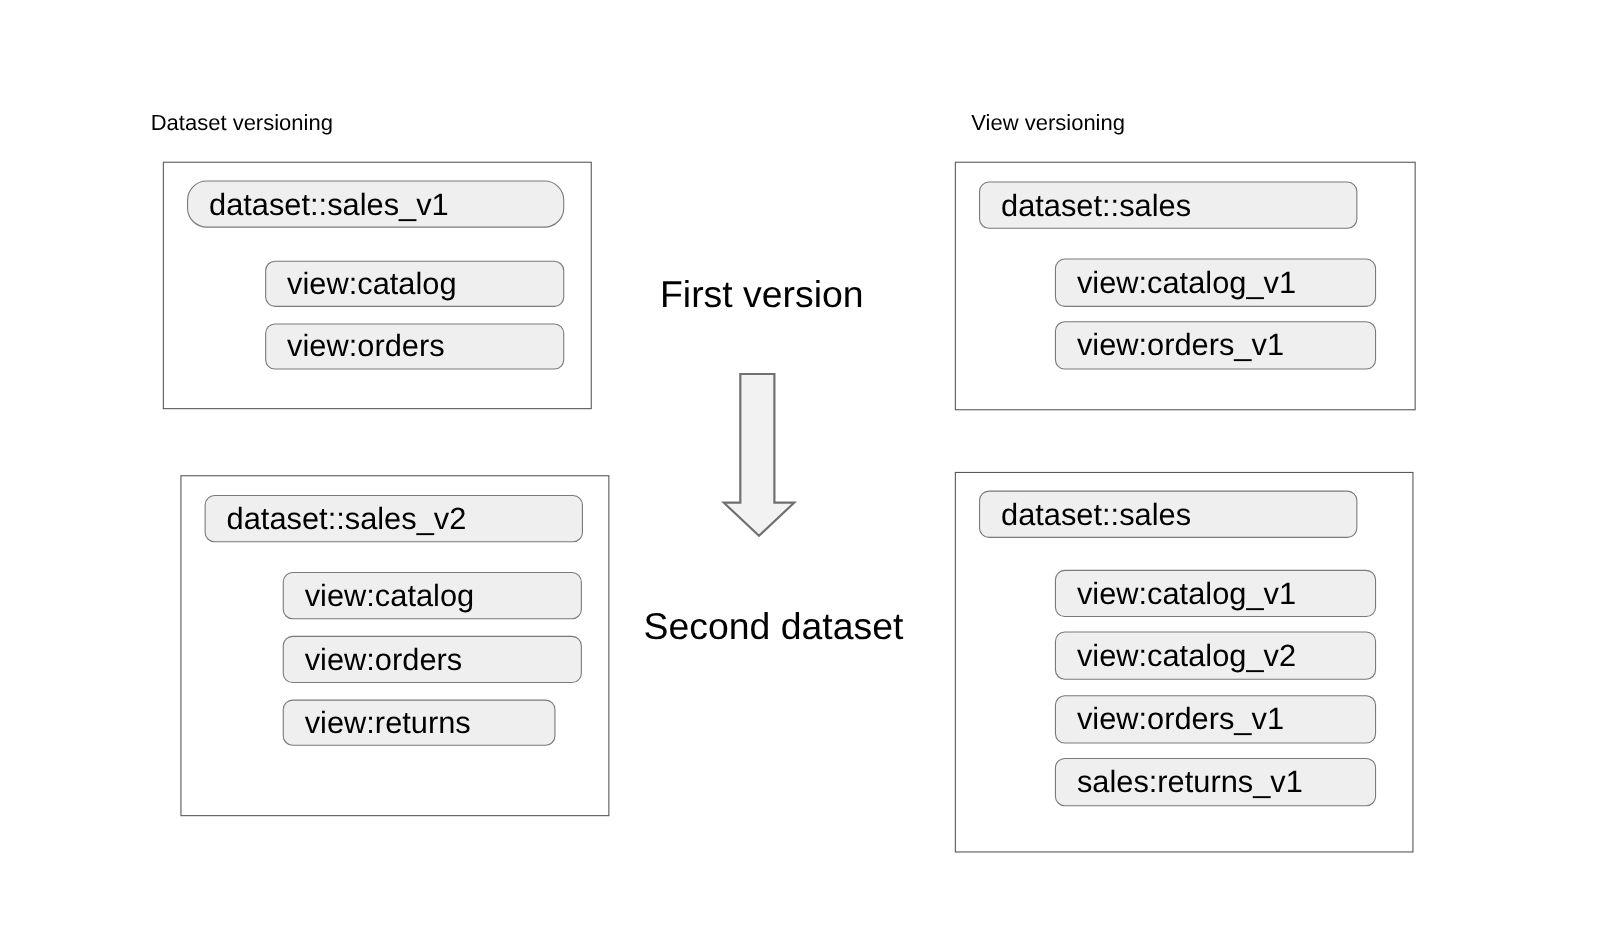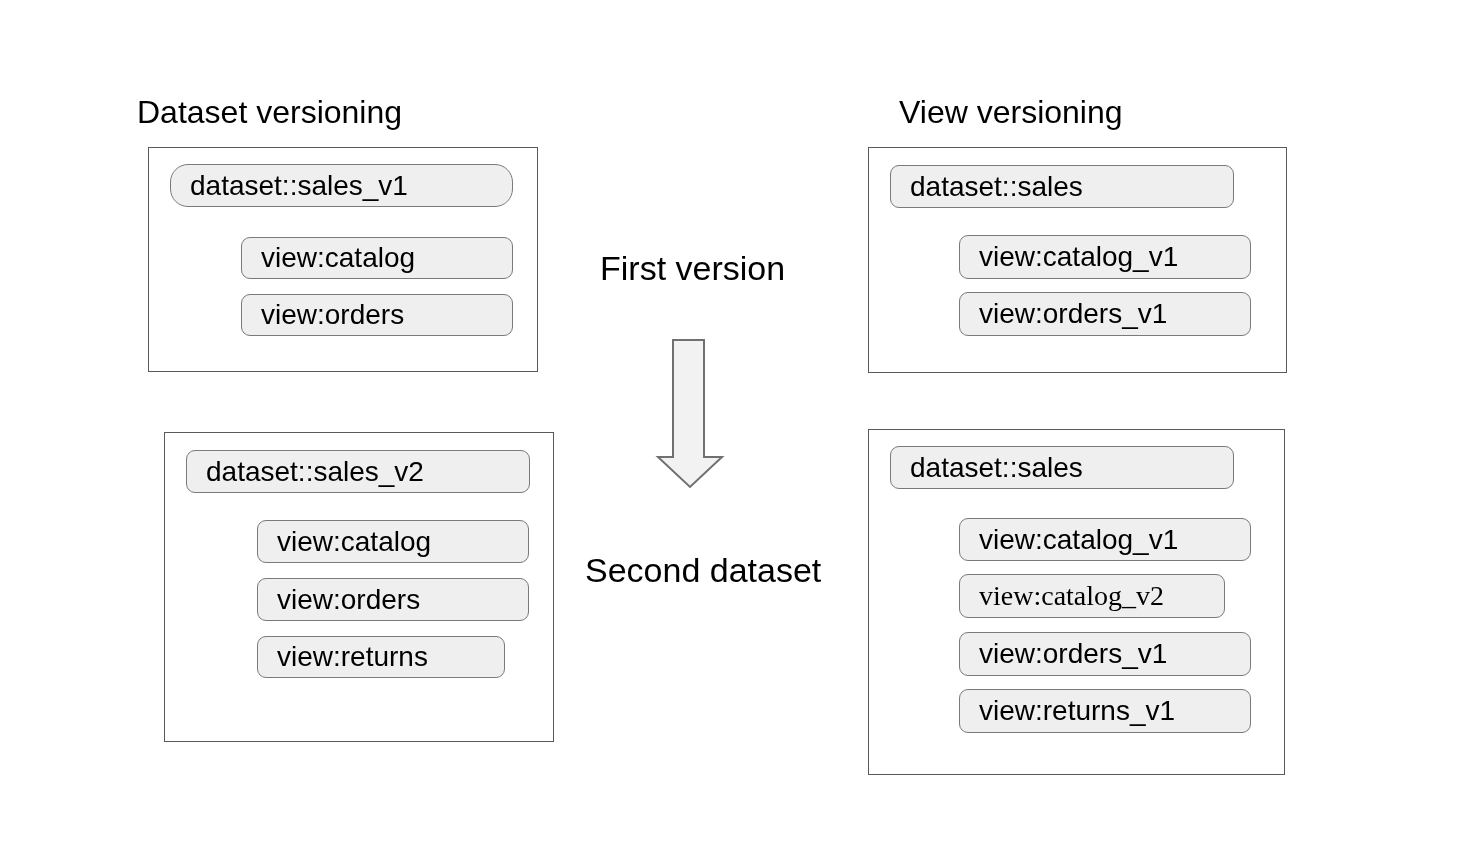--- a/index.html
+++ b/index.html
@@ -10,21 +10,21 @@
     --text:#000000;
     --arrow-fill:#f2f2f2;
     --arrow-border:#707070;
   }
   *{margin:0;padding:0;box-sizing:border-box;}
   html,body{width:1464px;height:844px;background:var(--bg);overflow:hidden;}
   body{font-family:"Liberation Sans", sans-serif;color:var(--text);position:relative;}
 
   .heading{
     position:absolute;
-    font-size:32px;
+    font-size:20px;
     line-height:34px;
     color:var(--text);
     white-space:nowrap;
   }
 
   .group-box{
     position:absolute;
     border:1.5px solid var(--box-border);
     background:var(--bg);
   }
@@ -50,21 +50,21 @@
     color:var(--text);
   }
 
   .arrow-wrap{position:absolute;left:648px;top:330px;width:90px;height:166px;}
 </style>
 </head>
 <body>
 
 <div class="heading" style="left:137px;top:95px;">Dataset versioning</div>
 
-<div class="heading" style="left:883px;top:95px;margin-left:16px;">View versioning</div>
+<div class="heading" style="left:883px;top:95px;">View versioning</div>
 
 <div class="group-box" style="left:148px;top:147px;width:390px;height:225px;">
   <div class="pill" style="left:21px;top:16px;width:343px;height:43px;border-radius:18px;">dataset::sales_v1</div>
   <div class="pill" style="left:92px;top:89px;width:272px;height:42px;">view:catalog</div>
   <div class="pill" style="left:92px;top:146px;width:272px;height:42px;">view:orders</div>
 </div>
 
 <div class="group-box" style="left:868px;top:147px;width:419px;height:226px;">
   <div class="pill" style="left:21px;top:17px;width:344px;height:43px;">dataset::sales</div>
   <div class="pill" style="left:90px;top:87px;width:292px;height:44px;">view:catalog_v1</div>
@@ -84,16 +84,16 @@
 <div class="group-box" style="left:164px;top:432px;width:390px;height:310px;">
   <div class="pill" style="left:21px;top:17px;width:344px;height:43px;">dataset::sales_v2</div>
   <div class="pill" style="left:92px;top:87px;width:272px;height:43px;">view:catalog</div>
   <div class="pill" style="left:92px;top:145px;width:272px;height:43px;">view:orders</div>
   <div class="pill" style="left:92px;top:203px;width:248px;height:42px;">view:returns</div>
 </div>
 
 <div class="group-box" style="left:868px;top:429px;width:417px;height:346px;">
   <div class="pill" style="left:21px;top:16px;width:344px;height:43px;">dataset::sales</div>
   <div class="pill" style="left:90px;top:88px;width:292px;height:43px;">view:catalog_v1</div>
-  <div class="pill" style="left:90px;top:144px;width:266px;height:44px;font-family:Liberation Serif, serif;">view:catalog_v2</div>
+  <div class="pill" style="left:90px;top:144px;width:292px;height:44px;">view:catalog_v2</div>
   <div class="pill" style="left:90px;top:202px;width:292px;height:44px;">view:orders_v1</div>
-  <div class="pill" style="left:90px;top:259px;width:292px;height:44px;">view:returns_v1</div>
+  <div class="pill" style="left:90px;top:259px;width:292px;height:44px;">sales:returns_v1</div>
 </div>
 
 </body></html>

